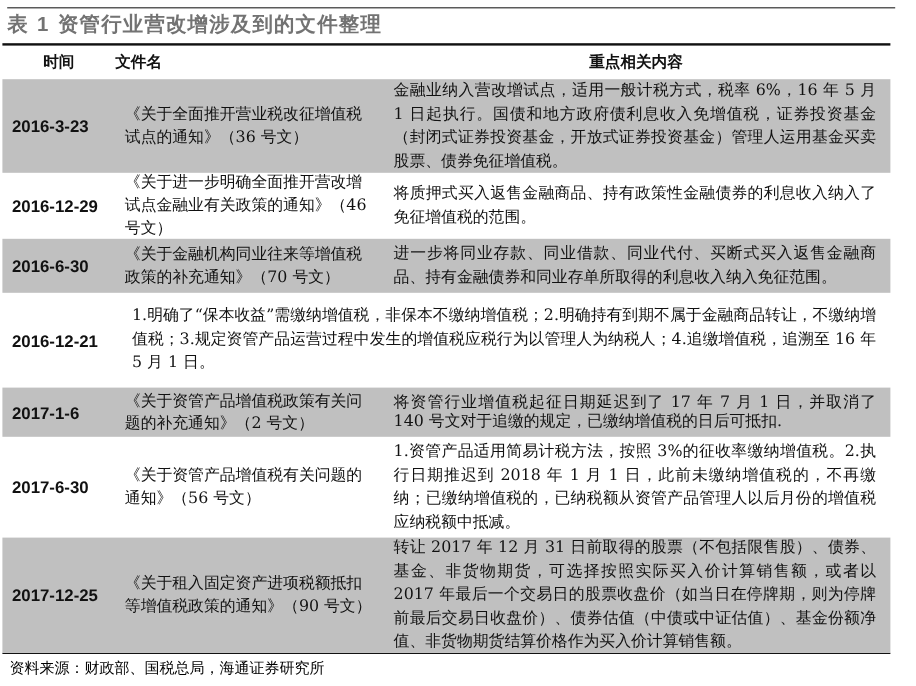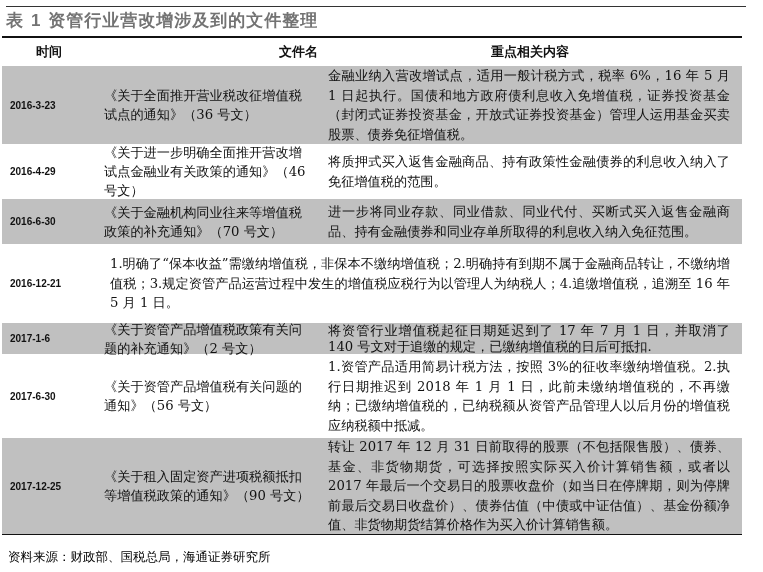--- a/index.html
+++ b/index.html
@@ -4,25 +4,25 @@
 <style>
   html, body { margin:0; padding:0; background:#ffffff; }
   body { width:763px; height:572px; position:relative; overflow:hidden;
          font-family:"DejaVu Serif", "Liberation Serif", serif; color:#111; }
   .topline { position:absolute; left:6px; top:6px; width:740px; height:1px; background:#333; }
   .title { position:absolute; left:6px; top:9px; font-size:17px; font-weight:bold; letter-spacing:1px; color:#737373; }
   .title .num { font-family:"Liberation Sans", sans-serif; }
   .table { position:absolute; left:2px; top:36px; width:740px; border-top:2.5px solid #111; border-bottom:1.5px solid #111; }
   .hdr { display:flex; height:28px; align-items:center; font-weight:bold; font-size:13px; }
   .hdr .c1 { width:94px; text-align:center; }
-  .hdr .c2 { width:222px; text-align:right; }
+  .hdr .c2 { width:222px; text-align:left; }
   .hdr .c3 { flex:1; text-align:center; }
   .row { display:flex; align-items:center; }
   .row.gray { background:#c0c0c0; }
-  .row .date { width:98px; padding-left:8px; box-sizing:border-box; font-family:"Liberation Sans", sans-serif; font-weight:bold; font-size:10px; color:#111; }
+  .row .date { width:98px; padding-left:8px; box-sizing:border-box; font-family:"Liberation Sans", sans-serif; font-weight:bold; font-size:14px; color:#111; }
   .row .doc { width:218px; font-size:13.2px; line-height:19px; padding:0 4px 0 4px; box-sizing:border-box; }
   .row .content { flex:1; font-size:13.2px; line-height:19.5px; padding:0 12px 0 10px; box-sizing:border-box; text-align:justify; }
   .source { position:absolute; left:8px; top:549px; font-size:12.5px; color:#000000; }
 </style>
 </head>
 <body>
 
 <div class="topline"></div>
 <div class="title">
   <span>表</span>
@@ -37,37 +37,37 @@
     <div class="c3">重点相关内容</div>
   </div>
 
   <div class="row gray" style="height:78px">
     <div class="date">2016-3-23</div>
     <div class="doc">《关于全面推开营业税改征增值税试点的通知》（36 号文）</div>
     <div class="content">金融业纳入营改增试点，适用一般计税方式，税率 6%，16 年 5 月 1 日起执行。国债和地方政府债利息收入免增值税，证券投资基金（封闭式证券投资基金，开放式证券投资基金）管理人运用基金买卖股票、债券免征增值税。</div>
   </div>
 
   <div class="row" style="height:55px">
-    <div class="date">2016-4-29</div>
+    <div class="date">2016-12-29</div>
     <div class="doc">《关于进一步明确全面推开营改增试点金融业有关政策的通知》（46 号文）</div>
     <div class="content">将质押式买入返售金融商品、持有政策性金融债券的利息收入纳入了免征增值税的范围。</div>
   </div>
 
   <div class="row gray" style="height:45px">
     <div class="date">2016-6-30</div>
     <div class="doc">《关于金融机构同业往来等增值税政策的补充通知》（70 号文）</div>
     <div class="content">进一步将同业存款、同业借款、同业代付、买断式买入返售金融商品、持有金融债券和同业存单所取得的利息收入纳入免征范围。</div>
   </div>
 
   <div class="row" style="height:79px">
     <div class="date">2016-12-21</div>
     <div class="content">1.明确了“保本收益”需缴纳增值税，非保本不缴纳增值税；2.明确持有到期不属于金融商品转让，不缴纳增值税；3.规定资管产品运营过程中发生的增值税应税行为以管理人为纳税人；4.追缴增值税，追溯至 16 年 5 月 1 日。</div>
   </div>
 
-  <div class="row gray" style="height:31px">
+  <div class="row gray" style="height:41px">
     <div class="date">2017-1-6</div>
     <div class="doc">《关于资管产品增值税政策有关问题的补充通知》（2 号文）</div>
     <div class="content" style="line-height:16px">将资管行业增值税起征日期延迟到了 17 年 7 月 1 日，并取消了 140 号文对于追缴的规定，已缴纳增值税的日后可抵扣.</div>
   </div>
 
   <div class="row" style="height:84px">
     <div class="date">2017-6-30</div>
     <div class="doc">《关于资管产品增值税有关问题的通知》（56 号文）</div>
     <div class="content">1.资管产品适用简易计税方法，按照 3%的征收率缴纳增值税。2.执行日期推迟到 2018 年 1 月 1 日，此前未缴纳增值税的，不再缴纳；已缴纳增值税的，已纳税额从资管产品管理人以后月份的增值税应纳税额中抵减。</div>
   </div>

